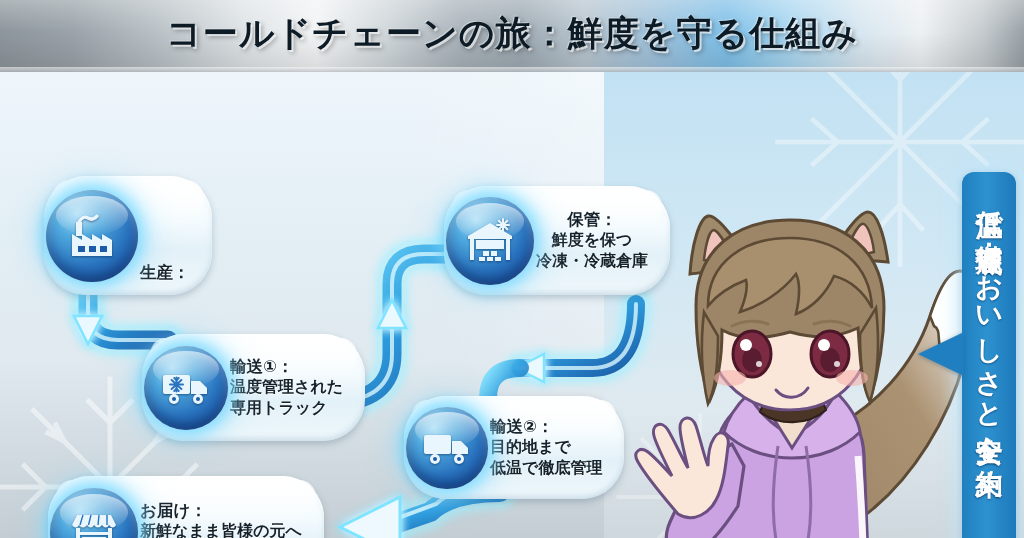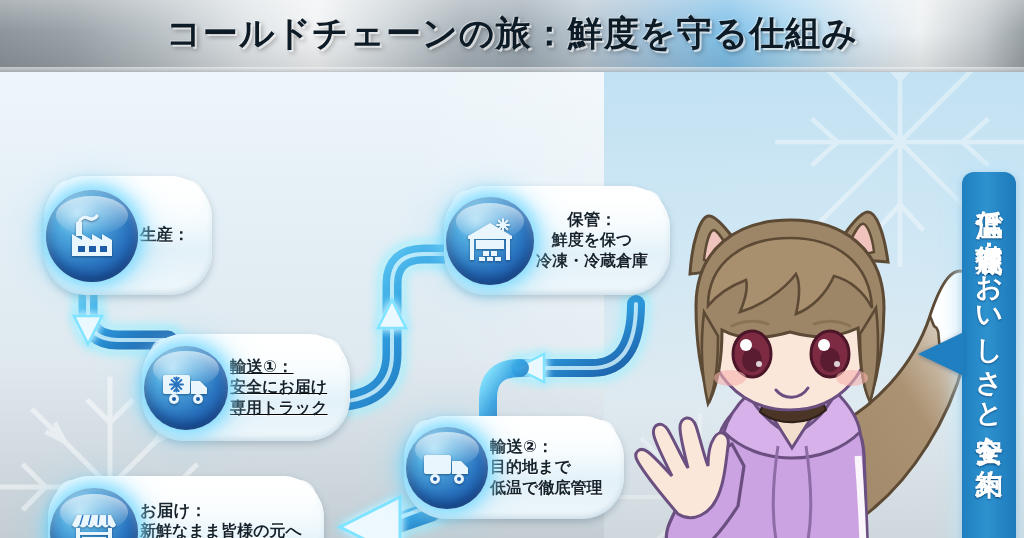--- a/index.html
+++ b/index.html
@@ -103,32 +103,32 @@
   .badge:before{
     content:"";position:absolute;left:11%;top:7%;width:78%;height:42%;
     border-radius:50%;
     background:linear-gradient(180deg,rgba(255,255,255,.62),rgba(255,255,255,0));
     pointer-events:none;
   }
   .badge svg{position:relative;z-index:2;filter:drop-shadow(0 1px 1px rgba(0,30,70,.5));}
 
   
   #node-production{left:44px;  top:104px;}
-  #node-production .pill{padding-left:96px;min-height:96px;}
+  #node-production .pill{padding-left:96px;min-height:96px;align-items:flex-end;}
   #node-production .badge{left:2px;width:92px;height:92px;}
 
   #node-transport1{left:142px; top:262px;}
-  #node-transport1 .pill{padding-left:88px;min-height:84px;text-decoration:underline;}
+  #node-transport1 .pill{padding-left:88px;min-height:84px;}
   #node-transport1 .badge{left:2px;width:84px;height:84px;}
 
   #node-storage{left:444px;  top:114px;text-align:center;}
   #node-storage .pill{padding-left:92px;min-height:86px;}
   #node-storage .badge{left:2px;width:88px;height:88px;}
 
-  #node-transport2{left:404px; top:344px;justify-content:center;}
+  #node-transport2{left:404px; top:324px;justify-content:center;}
   #node-transport2 .pill{padding-left:86px;min-height:80px;}
   #node-transport2 .badge{left:2px;width:82px;height:82px;}
 
   #node-delivery{left:48px;  top:404px;}
   #node-delivery .pill{padding-left:92px;min-height:88px;}
   #node-delivery .badge{left:2px;width:88px;height:88px;}
 
   
   #side-banner{
     position:absolute;left:962px;top:100px;width:54px;height:426px;
@@ -271,21 +271,21 @@
             <circle cx="14" cy="31" r="5" fill="#eaf6fd"></circle>
             <circle cx="14" cy="31" r="2" fill="#1c5ba8"></circle>
             <circle cx="38" cy="31" r="5" fill="#eaf6fd"></circle>
             <circle cx="38" cy="31" r="2" fill="#1c5ba8"></circle>
             <g stroke="#2a74bf" stroke-width="2" stroke-linecap="round">
               <path d="M16.5 9.5 V23.5 M10 16.5 H23 M11.6 12 L21.4 21 M21.4 12 L11.6 21"></path>
               <path d="M16.5 12.2 L14.3 10 M16.5 12.2 L18.7 10 M16.5 20.8 L14.3 23 M16.5 20.8 L18.7 23"></path>
             </g>
           </svg>
         </div>
-        <div class="pill-text"><span class="head">輸送①：</span><br><span>安全にお届け
+        <div class="pill-text"><span class="head">輸送①：</span><br><span>温度管理された
 専用トラック</span></div>
       </div>
     </div>
 
     <div class="node" id="node-storage">
       <div class="pill">
         <div class="badge">
           <svg width="52" height="46" viewBox="0 0 52 46">
             <path d="M4 18 L26 5 L48 18 v3 H4 Z" fill="#eaf6fd"></path>
             <rect x="6" y="21" width="4" height="21" fill="#eaf6fd"></rect>

